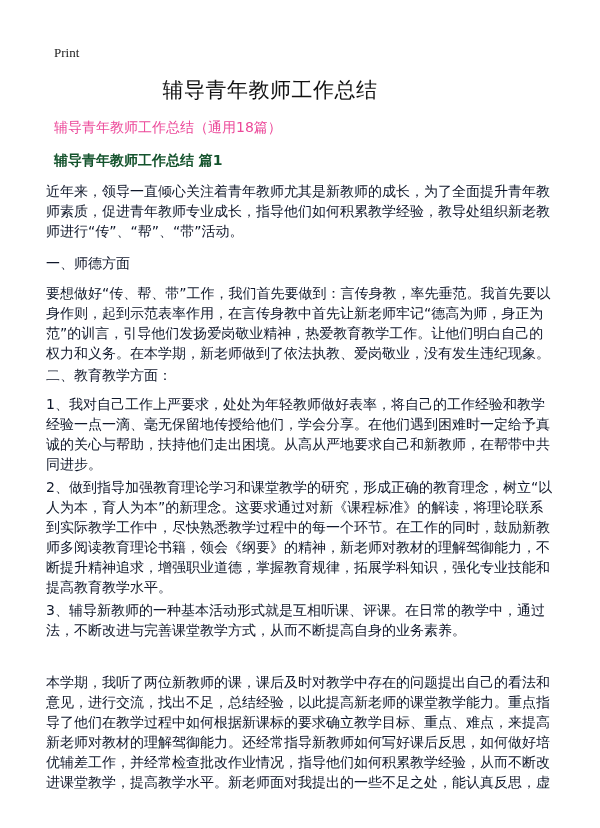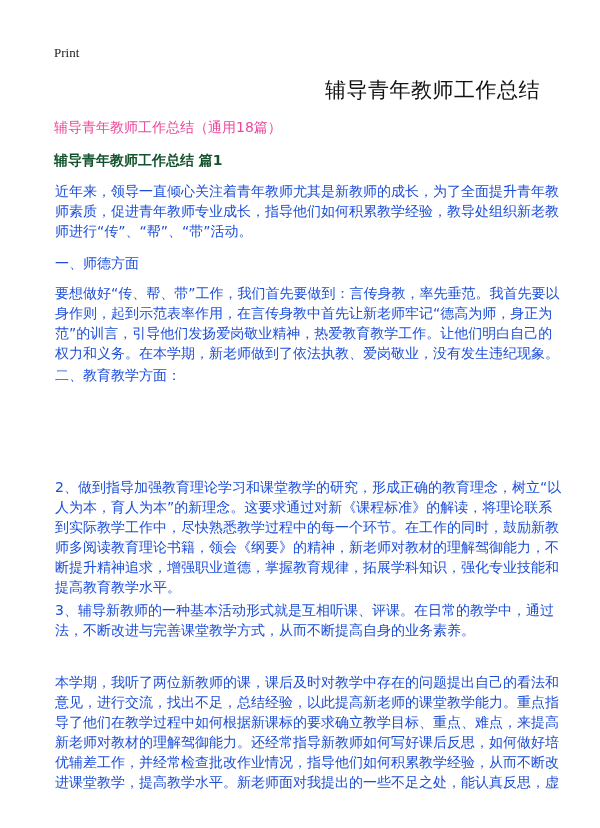--- a/index.html
+++ b/index.html
@@ -1,25 +1,25 @@
 <!DOCTYPE html>
 <html><head>
 <meta charset="utf-8">
 <style>
   html, body { margin: 0; padding: 0; background: #ffffff; }
   body { width: 600px; height: 828px; overflow: hidden; position: relative;
          font-family: "DejaVu Sans", sans-serif; color: #1a1a1a; }
   .page { position: absolute; left: 0; top: 0; width: 600px; height: 828px; padding-left: 40px; }
   .print-label { position: absolute; left: 54px; top: 45px;
                  font-family: "Liberation Serif", serif; font-size: 13px; color: #222; }
-  .doc-title { position: absolute; left: 0; width: 540px; top: 76px; text-align: right;
+  .doc-title { position: absolute; left: 0; width: 540px; top: 76px; text-align: center;
                font-size: 21px; color: #111; letter-spacing: 0.5px; }
   .subtitle { position: absolute; left: 54px; top: 119px; font-size: 14px; color: #ec4899; }
   .section-title { position: absolute; left: 54px; top: 152px; font-size: 14px; font-weight: bold; color: #14532d; }
-  .para { position: absolute; left: 55px; width: 500px; font-size: 14px; line-height: 20px; color: #1d4ed8; }
+  .para { position: absolute; left: 46px; width: 500px; font-size: 14px; line-height: 20px; color: #0f172a; }
   .para .line { display: block; white-space: nowrap; }
 </style>
 </head>
 <body>
 
 <div class="page">
   <div class="print-label">Print</div>
   <div class="doc-title">辅导青年教师工作总结</div>
   <div class="subtitle">辅导青年教师工作总结（通用18篇）</div>
   <div class="section-title">辅导青年教师工作总结 篇1</div>
@@ -38,20 +38,26 @@
     <span class="line">要想做好“传、帮、带”工作，我们首先要做到：言传身教，率先垂范。我首先要以</span>
     <span class="line">身作则，起到示范表率作用，在言传身教中首先让新老师牢记“德高为师，身正为</span>
     <span class="line">范”的训言，引导他们发扬爱岗敬业精神，热爱教育教学工作。让他们明白自己的</span>
     <span class="line">权力和义务。在本学期，新老师做到了依法执教、爱岗敬业，没有发生违纪现象。</span>
   </div>
 
   <div class="para" style="top:365px">
     <span class="line">二、教育教学方面：</span>
   </div>
 
+  <div class="para" style="top:394px">
+    <span class="line">1、我对自己工作上严要求，处处为年轻教师做好表率，将自己的工作经验和教学</span>
+    <span class="line">经验一点一滴、毫无保留地传授给他们，学会分享。在他们遇到困难时一定给予真</span>
+    <span class="line">诚的关心与帮助，扶持他们走出困境。从高从严地要求自己和新教师，在帮带中共</span>
+    <span class="line">同进步。</span>
+  </div>
 
   <div class="para" style="top:477px">
     <span class="line">2、做到指导加强教育理论学习和课堂教学的研究，形成正确的教育理念，树立“以</span>
     <span class="line">人为本，育人为本”的新理念。这要求通过对新《课程标准》的解读，将理论联系</span>
     <span class="line">到实际教学工作中，尽快熟悉教学过程中的每一个环节。在工作的同时，鼓励新教</span>
     <span class="line">师多阅读教育理论书籍，领会《纲要》的精神，新老师对教材的理解驾御能力，不</span>
     <span class="line">断提升精神追求，增强职业道德，掌握教育规律，拓展学科知识，强化专业技能和</span>
     <span class="line">提高教育教学水平。</span>
   </div>
 

